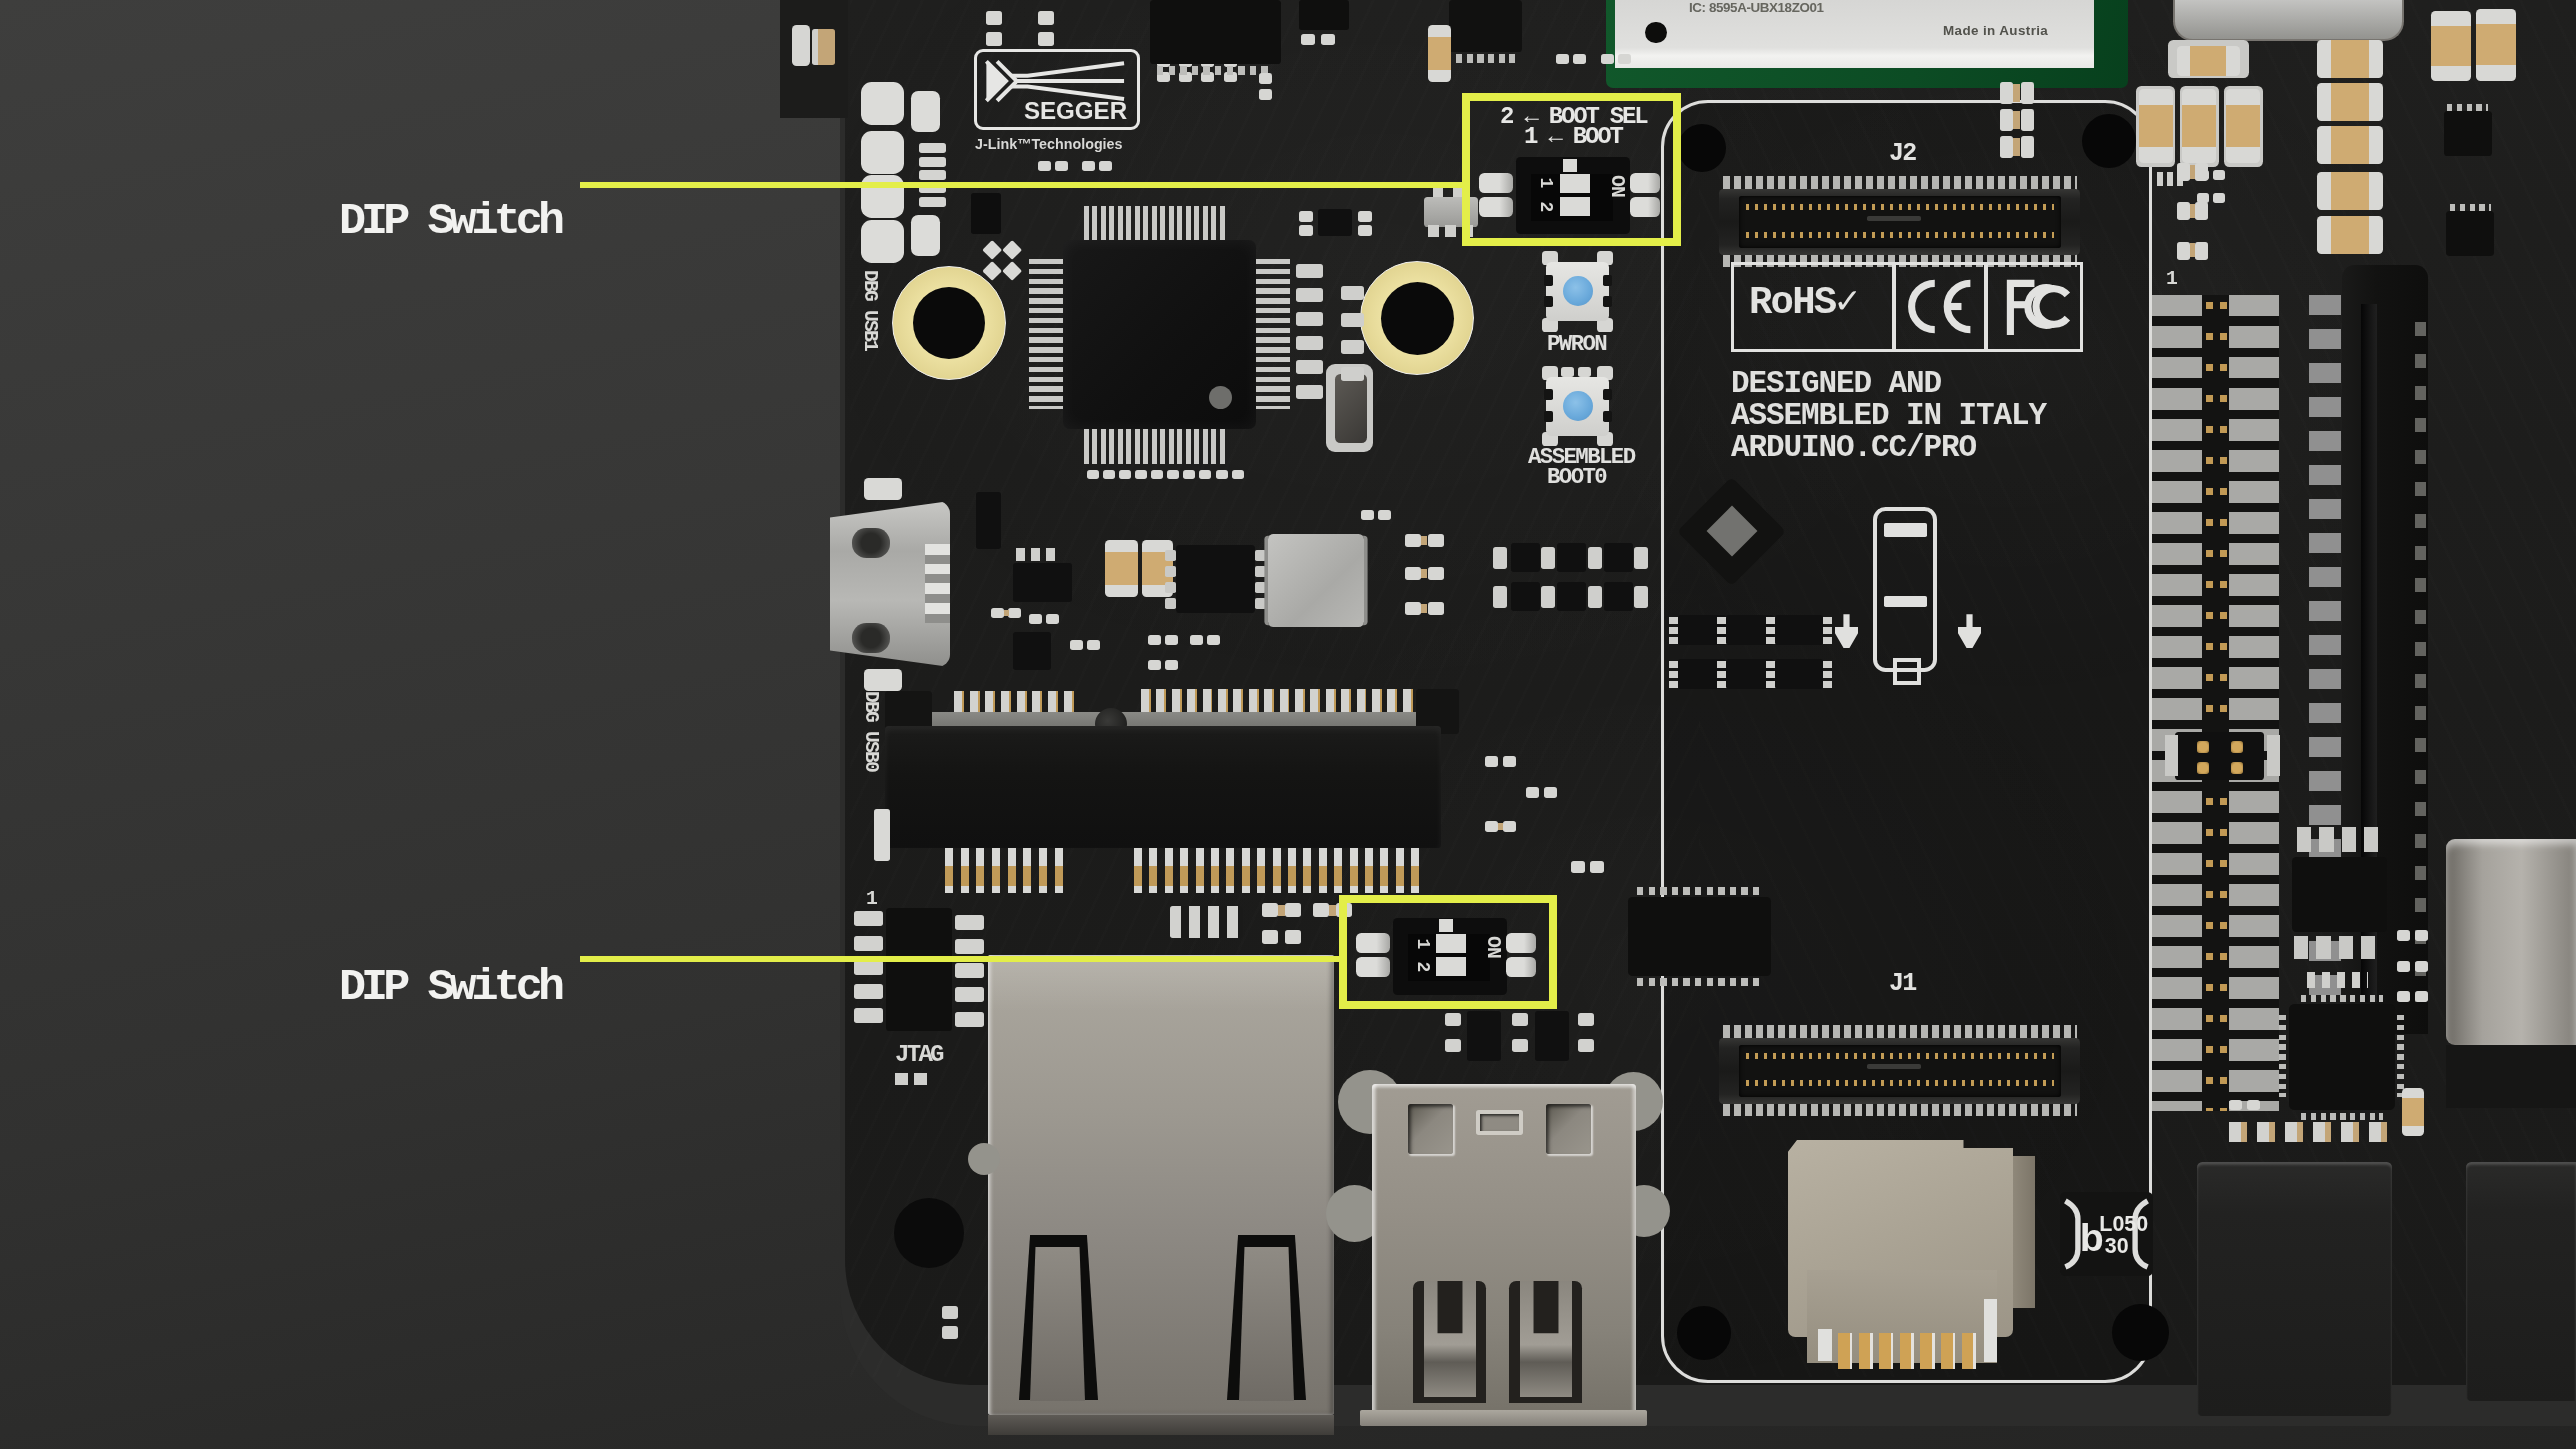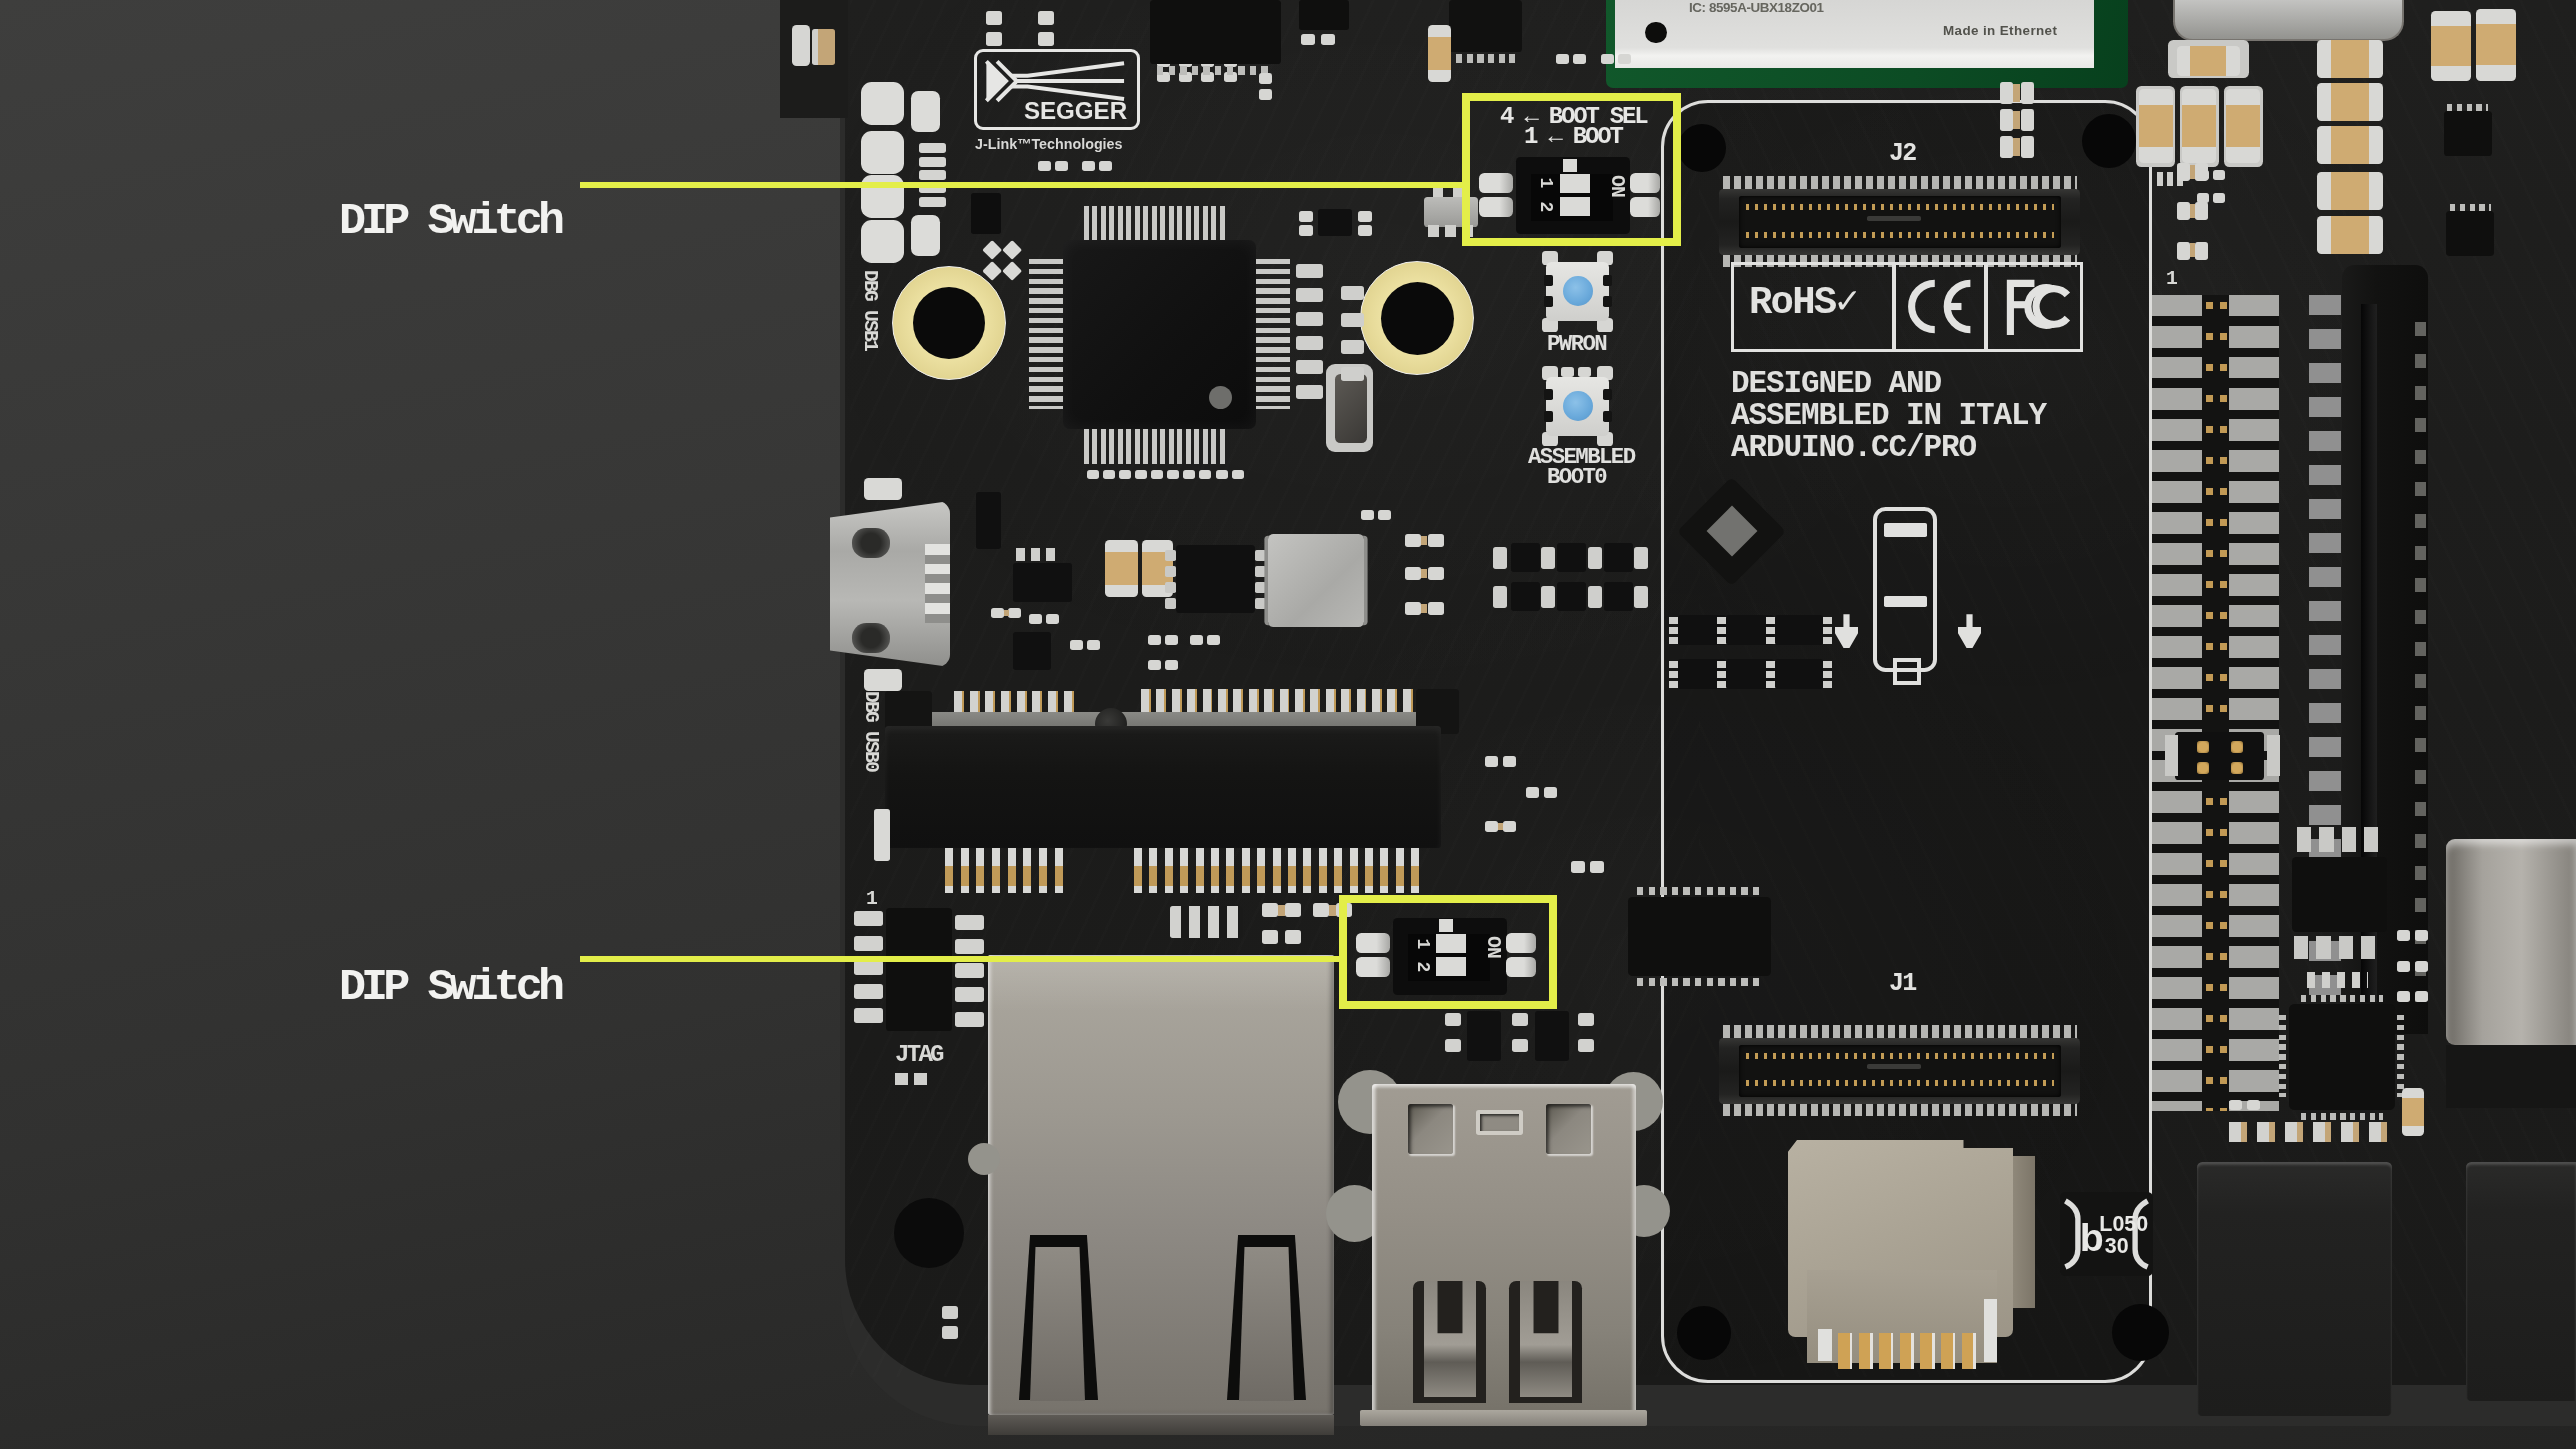--- a/index.html
+++ b/index.html
@@ -209,21 +209,21 @@
 <div style="position:absolute;left:1433px;top:186px;width:9.8px;height:12.5px;background:#cfcfcc;"></div>
 <div style="position:absolute;left:1453px;top:186px;width:9.8px;height:12.5px;background:#cfcfcc;"></div>
 <div style="position:absolute;left:1424px;top:197px;width:54px;height:30px;background:linear-gradient(180deg,#bcbcb9,#9a9a97);border-radius:3.6px;"></div>
 <div style="position:absolute;left:1428px;top:225px;width:10.7px;height:11.6px;background:#cfcfcc;"></div>
 <div style="position:absolute;left:1445px;top:225px;width:10.7px;height:11.6px;background:#cfcfcc;"></div>
 <div style="position:absolute;left:1462px;top:225px;width:10.7px;height:11.6px;background:#cfcfcc;"></div>
 <div style="position:absolute;left:1606px;top:0px;width:522px;height:88px;background:linear-gradient(105deg,#11582b,#0c4c24 60%,#07401d);border-radius:0 0 7.2px 7.2px;"></div>
 <div style="position:absolute;left:1615px;top:0px;width:479px;height:68px;background:linear-gradient(180deg,#d6d6d4,#e0e0de 70%,#f2f2f0 82%,#e8e8e6);"></div>
 <div style="position:absolute;left:1645px;top:21.5px;width:21.5px;height:21.5px;border-radius:50%;background:#0d0d0c;"></div>
 <div style="position:absolute;left:1689px;top:0.9px;font-family:Liberation Sans,sans-serif;font-weight:700;font-size:13.4px;line-height:1;color:#66665f;letter-spacing:-0.4px;white-space:nowrap;">IC: 8595A-UBX18ZO01</div>
-<div style="position:absolute;left:1943px;top:24px;font-family:Liberation Sans,sans-serif;font-weight:700;font-size:13.4px;line-height:1;color:#52524c;letter-spacing:0.4px;white-space:nowrap;">Made in Ethernet</div>
+<div style="position:absolute;left:1943px;top:24px;font-family:Liberation Sans,sans-serif;font-weight:700;font-size:13.4px;line-height:1;color:#52524c;letter-spacing:0.4px;white-space:nowrap;">Made in Austria</div>
 <div style="position:absolute;left:2173px;top:0px;width:231px;height:41px;background:linear-gradient(180deg,#c3c3c1,#93938f);border-radius:0 0 19.7px 19.7px;border:2.7px solid #77746f;border-top:none;"></div>
 <div style="position:absolute;left:2168px;top:40px;width:81px;height:38px;background:#c9c9c6;border-radius:5.4px;"></div>
 <div style="position:absolute;left:2177px;top:46px;width:63px;height:29.5px;background:linear-gradient(90deg,#d8d8d5 0 13.4px,#cfab72 13.4px 49px,#d8d8d5 49px);border-radius:4.5px;"></div>
 <div style="position:absolute;left:2136px;top:86px;width:39px;height:81px;background:#c9c9c6;border-radius:5.4px;"></div>
 <div style="position:absolute;left:2139px;top:89px;width:34px;height:74px;background:linear-gradient(180deg,#d8d8d5 0 16px,#cfab72 16px 58px,#d8d8d5 58px);border-radius:4.5px;"></div>
 <div style="position:absolute;left:2180px;top:86px;width:39px;height:81px;background:#c9c9c6;border-radius:5.4px;"></div>
 <div style="position:absolute;left:2182px;top:89px;width:34px;height:74px;background:linear-gradient(180deg,#d8d8d5 0 16px,#cfab72 16px 58px,#d8d8d5 58px);border-radius:4.5px;"></div>
 <div style="position:absolute;left:2224px;top:86px;width:39px;height:81px;background:#c9c9c6;border-radius:5.4px;"></div>
 <div style="position:absolute;left:2226px;top:89px;width:34px;height:74px;background:linear-gradient(180deg,#d8d8d5 0 16px,#cfab72 16px 58px,#d8d8d5 58px);border-radius:4.5px;"></div>
 <div style="position:absolute;left:2317px;top:40px;width:66px;height:38px;background:linear-gradient(90deg,#d8d8d5 0 14.3px,#cfab72 14.3px 52px,#d8d8d5 52px);border-radius:4.5px;"></div>
@@ -506,15 +506,15 @@
 <div style="position:absolute;left:2190px;top:204px;width:5.4px;height:14.3px;background:#c3a577;"></div>
 <div style="position:absolute;left:2177px;top:242px;width:12.5px;height:18px;background:#d6d6d3;border-radius:2.7px;"></div>
 <div style="position:absolute;left:2195px;top:242px;width:12.5px;height:18px;background:#d6d6d3;border-radius:2.7px;"></div>
 <div style="position:absolute;left:2190px;top:243px;width:5.4px;height:14.3px;background:#c3a577;"></div>
 <div style="position:absolute;left:1462px;top:93px;width:219px;height:153px;border:8px solid #e3ee49;"></div>
 <div style="position:absolute;left:1339px;top:895px;width:218px;height:114px;border:8px solid #e3ee49;"></div>
 <div style="position:absolute;left:580px;top:182px;width:884px;height:6.3px;background:#e3ee49;"></div>
 <div style="position:absolute;left:580px;top:956px;width:760px;height:6.3px;background:#e3ee49;"></div>
 <div style="position:absolute;left:181px;top:199px;font-family:Liberation Mono,monospace;font-weight:700;font-size:45px;line-height:1;color:#f2f2f0;letter-spacing:-4.9px;white-space:nowrap;width:537px;text-align:center;">DIP Switch</div>
 <div style="position:absolute;left:181px;top:965px;font-family:Liberation Mono,monospace;font-weight:700;font-size:45px;line-height:1;color:#f2f2f0;letter-spacing:-4.9px;white-space:nowrap;width:537px;text-align:center;">DIP Switch</div>
-<div style="position:absolute;left:1500px;top:105px;font-family:Liberation Mono,monospace;font-weight:700;font-size:24px;line-height:1;color:#e6e6e4;letter-spacing:-2.2px;white-space:nowrap;">4 ← BOOT SEL</div>
+<div style="position:absolute;left:1500px;top:105px;font-family:Liberation Mono,monospace;font-weight:700;font-size:24px;line-height:1;color:#e6e6e4;letter-spacing:-2.2px;white-space:nowrap;">2 ← BOOT SEL</div>
 <div style="position:absolute;left:1524px;top:125px;font-family:Liberation Mono,monospace;font-weight:700;font-size:24px;line-height:1;color:#e6e6e4;letter-spacing:-2.2px;white-space:nowrap;">1 ← BOOT</div>
   </div>
 
 </body></html>

